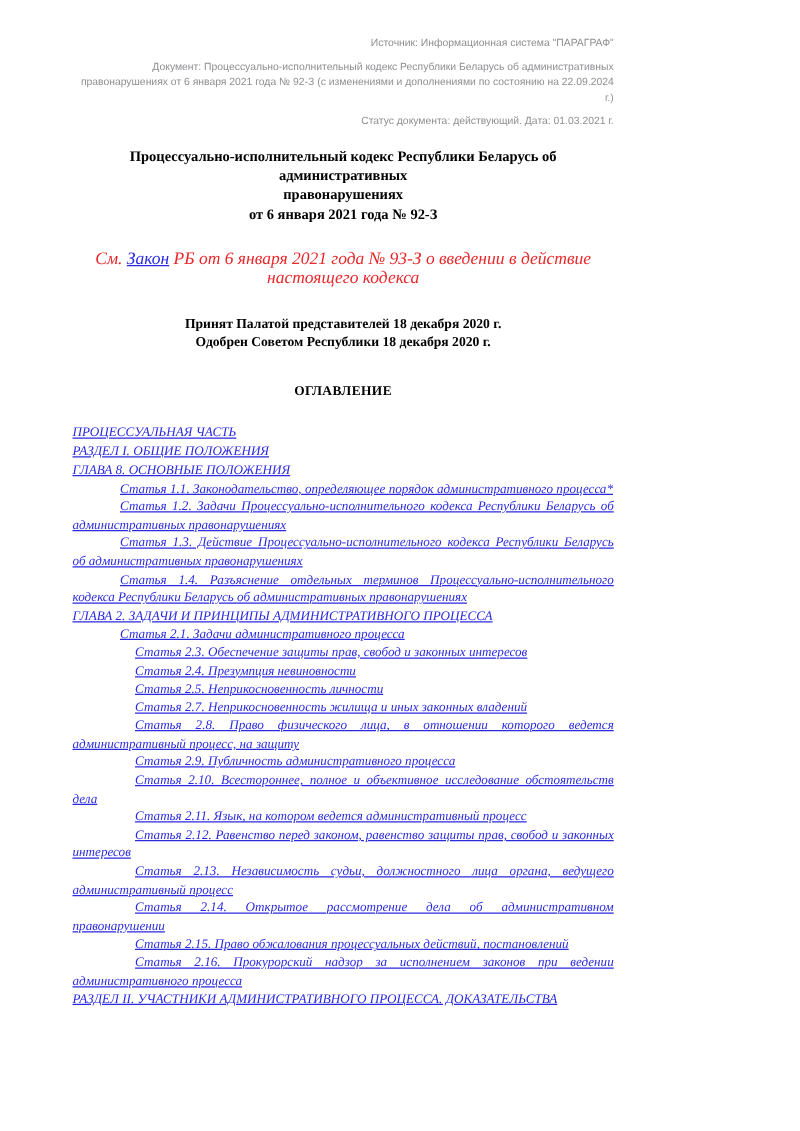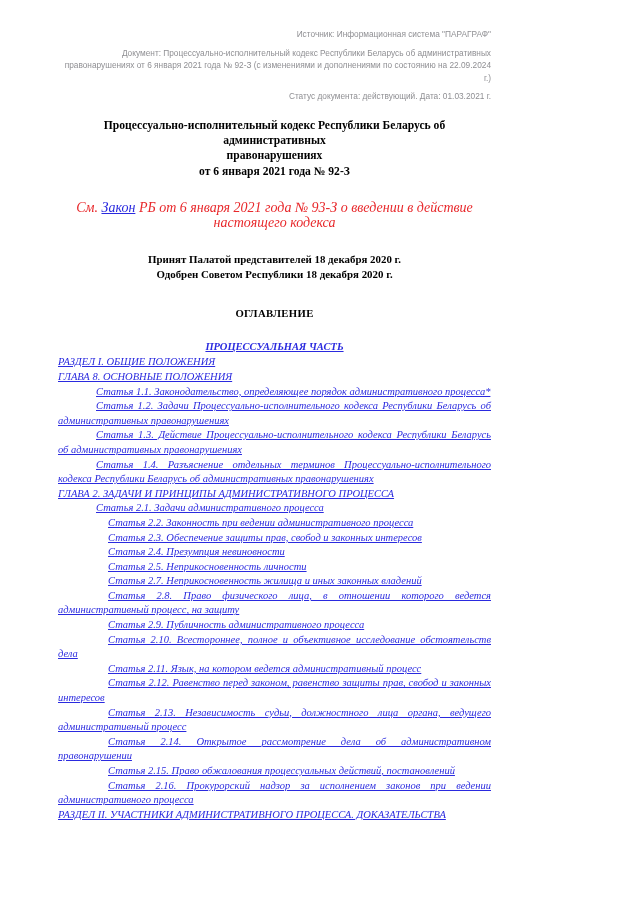--- a/index.html
+++ b/index.html
@@ -106,23 +106,22 @@
     font-weight: bold;
     font-size: 10.7px;
     letter-spacing: 0.35px;
   }
 
   
   .toc {
     margin-top: 17px;
   }
   .toc-part {
-    text-align: center;
+    text-align: left;
     margin: 0 0 1px 0;
-    font-weight: bold;
   }
   .toc-line {
     margin: 0;
     font-family: "Liberation Serif", serif;
     font-style: italic;
     font-size: 10.5px;
     line-height: 14.6px;
     color: #2a2adf;
   }
   .toc-line .lnk {
@@ -175,21 +174,20 @@
     </div>
     <div id="toc-entries">
         <p class="toc-line lvl-section"><a class="lnk" href="#">РАЗДЕЛ I. ОБЩИЕ ПОЛОЖЕНИЯ</a></p>
         <p class="toc-line lvl-chapter"><a class="lnk" href="#">ГЛАВА 8. ОСНОВНЫЕ ПОЛОЖЕНИЯ</a></p>
         <p class="toc-line lvl-article"><a class="lnk" href="#">Статья 1.1. Законодательство, определяющее порядок административного процесса*</a></p>
         <p class="toc-line lvl-article"><a class="lnk" href="#">Статья 1.2. Задачи Процессуально-исполнительного кодекса Республики Беларусь об административных правонарушениях</a></p>
         <p class="toc-line lvl-article"><a class="lnk" href="#">Статья 1.3. Действие Процессуально-исполнительного кодекса Республики Беларусь об административных правонарушениях</a></p>
         <p class="toc-line lvl-article"><a class="lnk" href="#">Статья 1.4. Разъяснение отдельных терминов Процессуально-исполнительного кодекса Республики Беларусь об административных правонарушениях</a></p>
         <p class="toc-line lvl-chapter"><a class="lnk" href="#">ГЛАВА 2. ЗАДАЧИ И ПРИНЦИПЫ АДМИНИСТРАТИВНОГО ПРОЦЕССА</a></p>
         <p class="toc-line lvl-article"><a class="lnk" href="#">Статья 2.1. Задачи административного процесса</a></p>
-        <p class="toc-line lvl-article-sub"><a class="lnk" href="#">Статья 2.2. Законность при ведении административного процесса</a></p>
         <p class="toc-line lvl-article-sub"><a class="lnk" href="#">Статья 2.3. Обеспечение защиты прав, свобод и законных интересов</a></p>
         <p class="toc-line lvl-article-sub"><a class="lnk" href="#">Статья 2.4. Презумпция невиновности</a></p>
         <p class="toc-line lvl-article-sub"><a class="lnk" href="#">Статья 2.5. Неприкосновенность личности</a></p>
         <p class="toc-line lvl-article-sub"><a class="lnk" href="#">Статья 2.7. Неприкосновенность жилища и иных законных владений</a></p>
         <p class="toc-line lvl-article-sub"><a class="lnk" href="#">Статья 2.8. Право физического лица, в отношении которого ведется административный процесс, на защиту</a></p>
         <p class="toc-line lvl-article-sub"><a class="lnk" href="#">Статья 2.9. Публичность административного процесса</a></p>
         <p class="toc-line lvl-article-sub"><a class="lnk" href="#">Статья 2.10. Всестороннее, полное и объективное исследование обстоятельств дела</a></p>
         <p class="toc-line lvl-article-sub"><a class="lnk" href="#">Статья 2.11. Язык, на котором ведется административный процесс</a></p>
         <p class="toc-line lvl-article-sub"><a class="lnk" href="#">Статья 2.12. Равенство перед законом, равенство защиты прав, свобод и законных интересов</a></p>
         <p class="toc-line lvl-article-sub"><a class="lnk" href="#">Статья 2.13. Независимость судьи, должностного лица органа, ведущего административный процесс</a></p>

